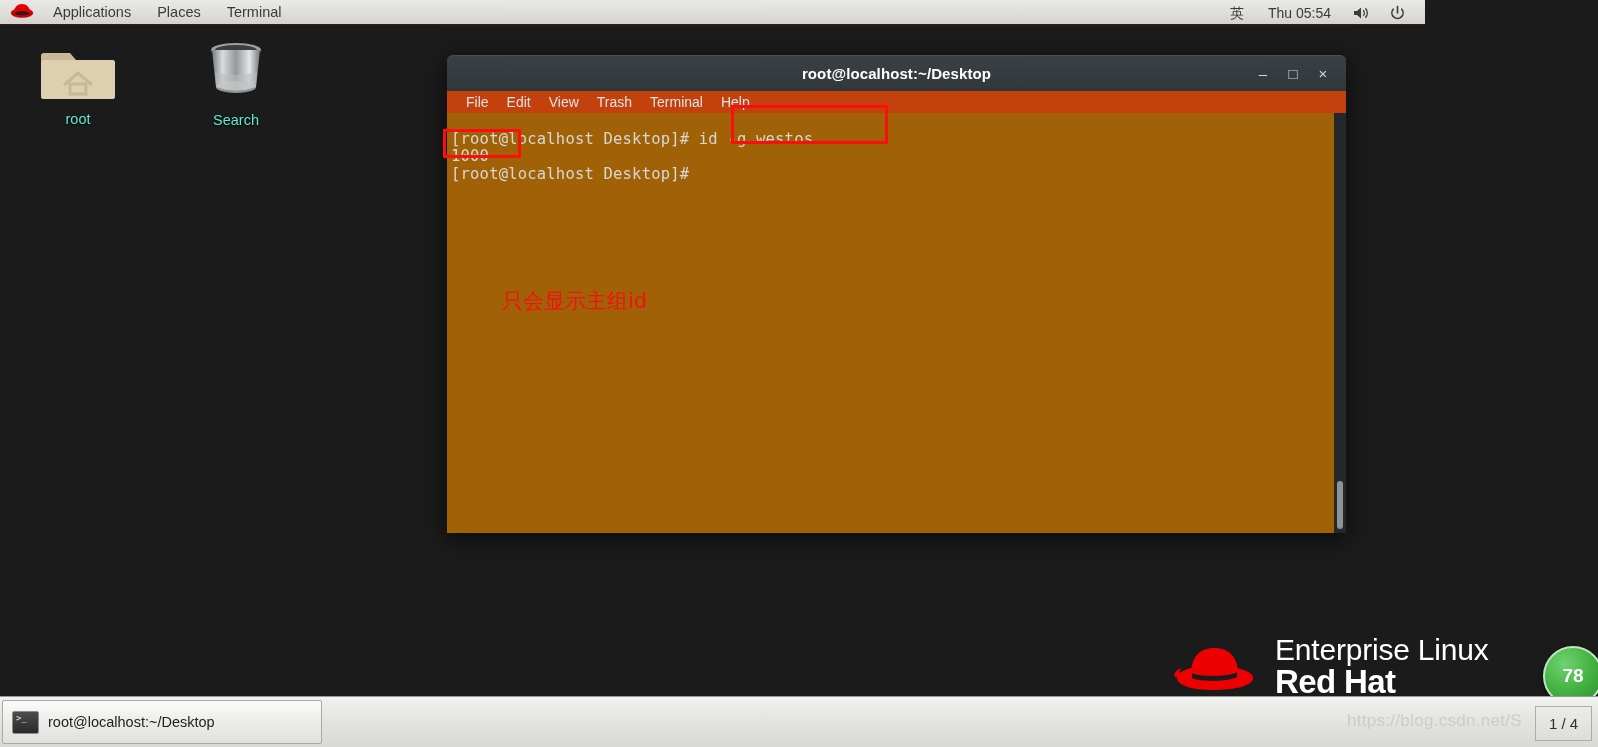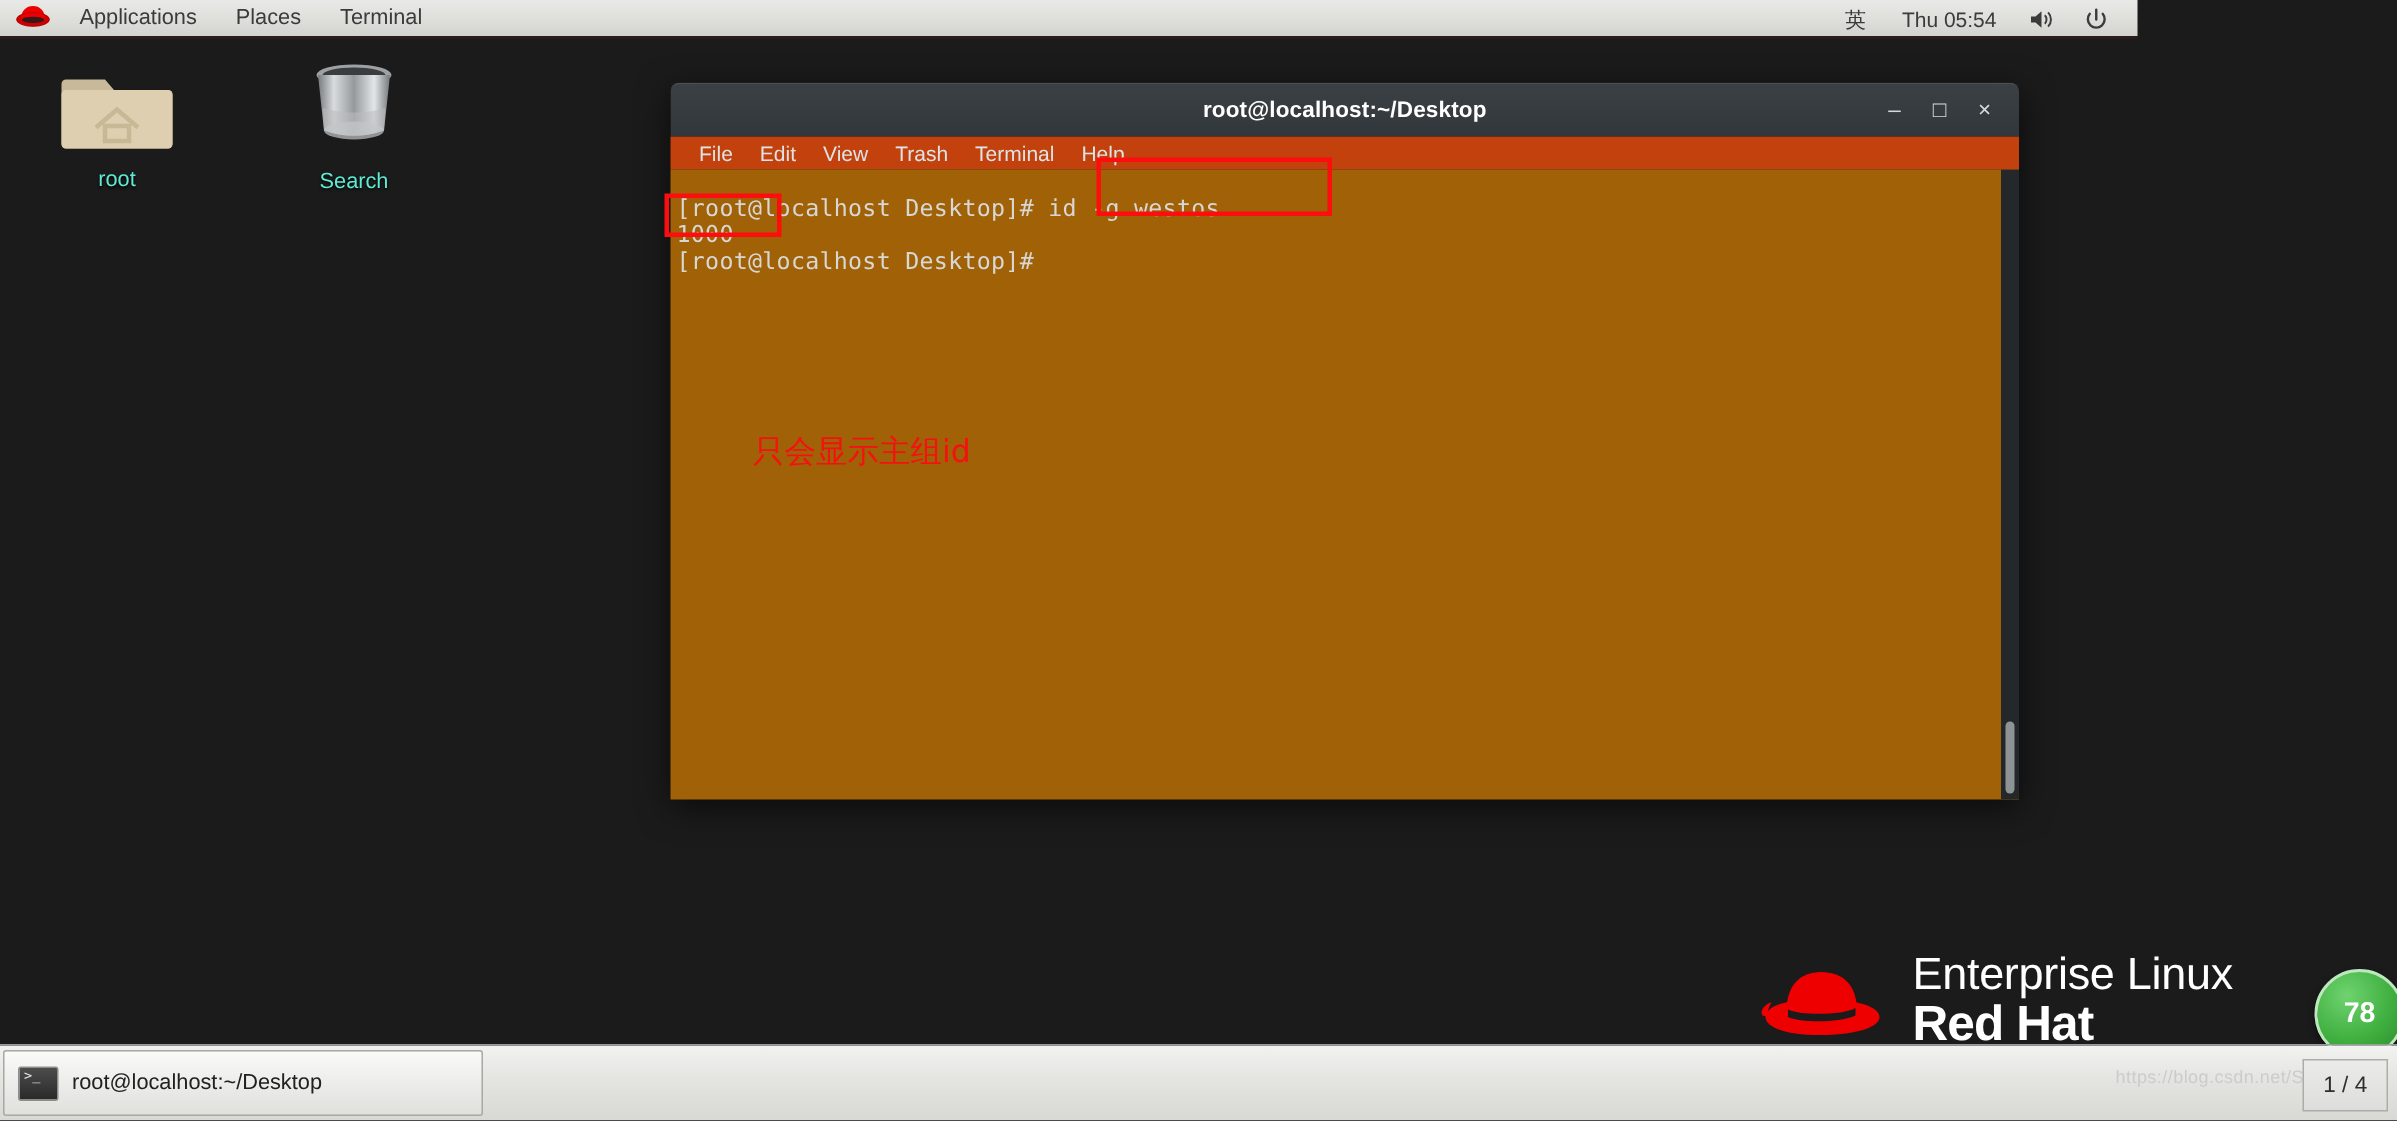--- a/index.html
+++ b/index.html
@@ -328,23 +328,23 @@
     border: 1px solid #acaca8;
     display: flex;
     align-items: center;
     justify-content: center;
     font-size: 15px;
     color: #2e2e2c;
     cursor: pointer;
   }
   #watermark {
     position: absolute;
-    right: 62px;
+    right: 76px;
     top: 14px;
-    font-size: 12px;
+    font-size: 17px;
     color: #cccccc;
     letter-spacing: 0.3px;
     white-space: nowrap;
     pointer-events: none;
   }
 </style>
 </head>
 <body>
 
 <div id="top-panel">

